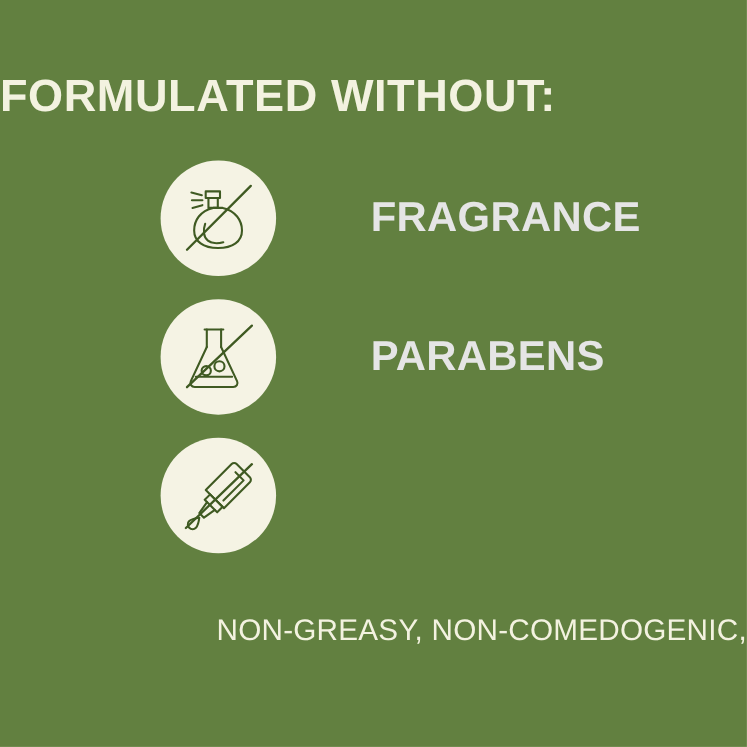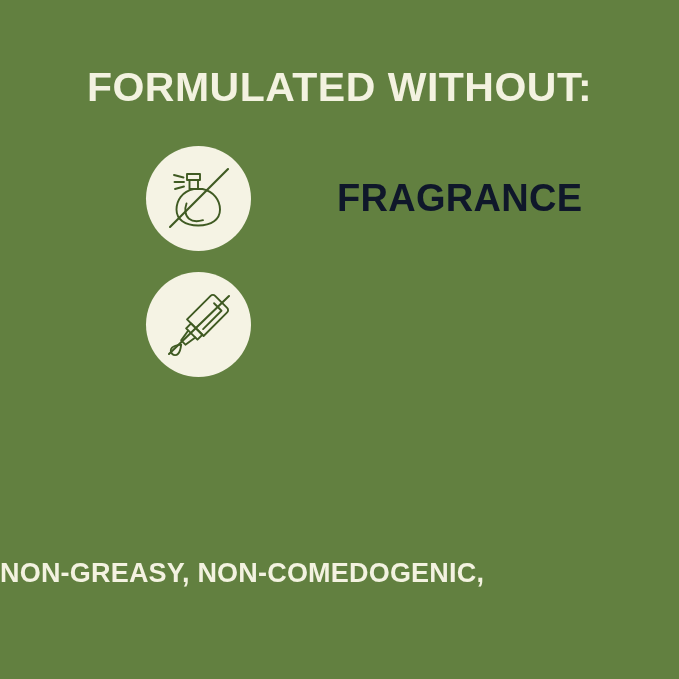--- a/index.html
+++ b/index.html
@@ -19,21 +19,21 @@
     background: #628040;
     box-sizing: border-box;
   }
 
   
   .title {
     position: absolute;
     left: 0;
     top: 64px;
     width: 679px;
-    text-align: center;
+    text-align: left;
     color: #F3F2E0;
     font-size: 41px;
     font-weight: bold;
     letter-spacing: 0.5px;
     line-height: 46px;
     white-space: nowrap;
   }
 
   
   .rows {
@@ -62,37 +62,37 @@
     width: 105px;
     height: 105px;
   }
   .row-label {
     position: absolute;
     left: 337px;
     top: 0;
     height: 105px;
     display: flex;
     align-items: center;
-    color: #0f172a;
+    color: #e5e5e5;
     font-size: 38px;
     font-weight: bold;
     letter-spacing: 0.3px;
     white-space: nowrap;
   }
 
   
   .footer {
     position: absolute;
     left: 0;
     top: 558px;
     width: 679px;
-    text-align: left;
+    text-align: right;
     color: #F3F2E0;
     font-size: 27px;
-    font-weight: bold;
+    font-weight: normal;
     line-height: 31px;
     letter-spacing: 0.2px;
   }
   .footer div {
     white-space: nowrap;
   }
 </style>
 </head>
 <body>
 
@@ -119,20 +119,43 @@
 
             <path d="M40.5 57.5 C38.5 63 38.8 69.5 43 72.8 C46 75.2 52 75.6 57 74.2"></path>
           </g>
 
           <line x1="24" y1="81" x2="82" y2="23" stroke="#3F5A22" stroke-width="2.1" stroke-linecap="round"></line>
         </svg>
       </div>
       <div class="row-label">FRAGRANCE</div>
     </div>
 
+    <div class="row">
+      <div class="badge">
+        <svg viewBox="0 0 105 105" xmlns="http://www.w3.org/2000/svg">
+          <g fill="none" stroke="#3F5A22" stroke-width="1.9" stroke-linecap="round" stroke-linejoin="round">
+
+            <path d="M40 27.5 h17"></path>
+
+            <path d="M42 27.5 v16"></path>
+            <path d="M55 27.5 v16"></path>
+
+            <path d="M42 43.5 L27.5 74.5 C26.2 77.2 28 79.8 31 79.8 H66 C69 79.8 70.8 77.2 69.5 74.5 L55 43.5"></path>
+
+            <path d="M32 70.5 H65"></path>
+
+            <circle cx="41.5" cy="65" r="4.2"></circle>
+            <circle cx="53.5" cy="61" r="4.6"></circle>
+          </g>
+
+          <line x1="24" y1="80" x2="83" y2="24" stroke="#3F5A22" stroke-width="2.1" stroke-linecap="round"></line>
+        </svg>
+      </div>
+      <div class="row-label">PARABENS</div>
+    </div>
 
     <div class="row">
       <div class="badge">
         <svg viewBox="0 0 105 105" xmlns="http://www.w3.org/2000/svg">
           <g fill="none" stroke="#3F5A22" stroke-width="1.9" stroke-linecap="round" stroke-linejoin="round">
             <g transform="rotate(45 52.5 52.5)">
 
               <path d="M44 20.5 h17 a3.2 3.2 0 0 1 3.2 3.2 V57 h-23.4 V23.7 a3.2 3.2 0 0 1 3.2 -3.2 z"></path>
 
               <path d="M48.5 26.5 h10.5 v26"></path>

